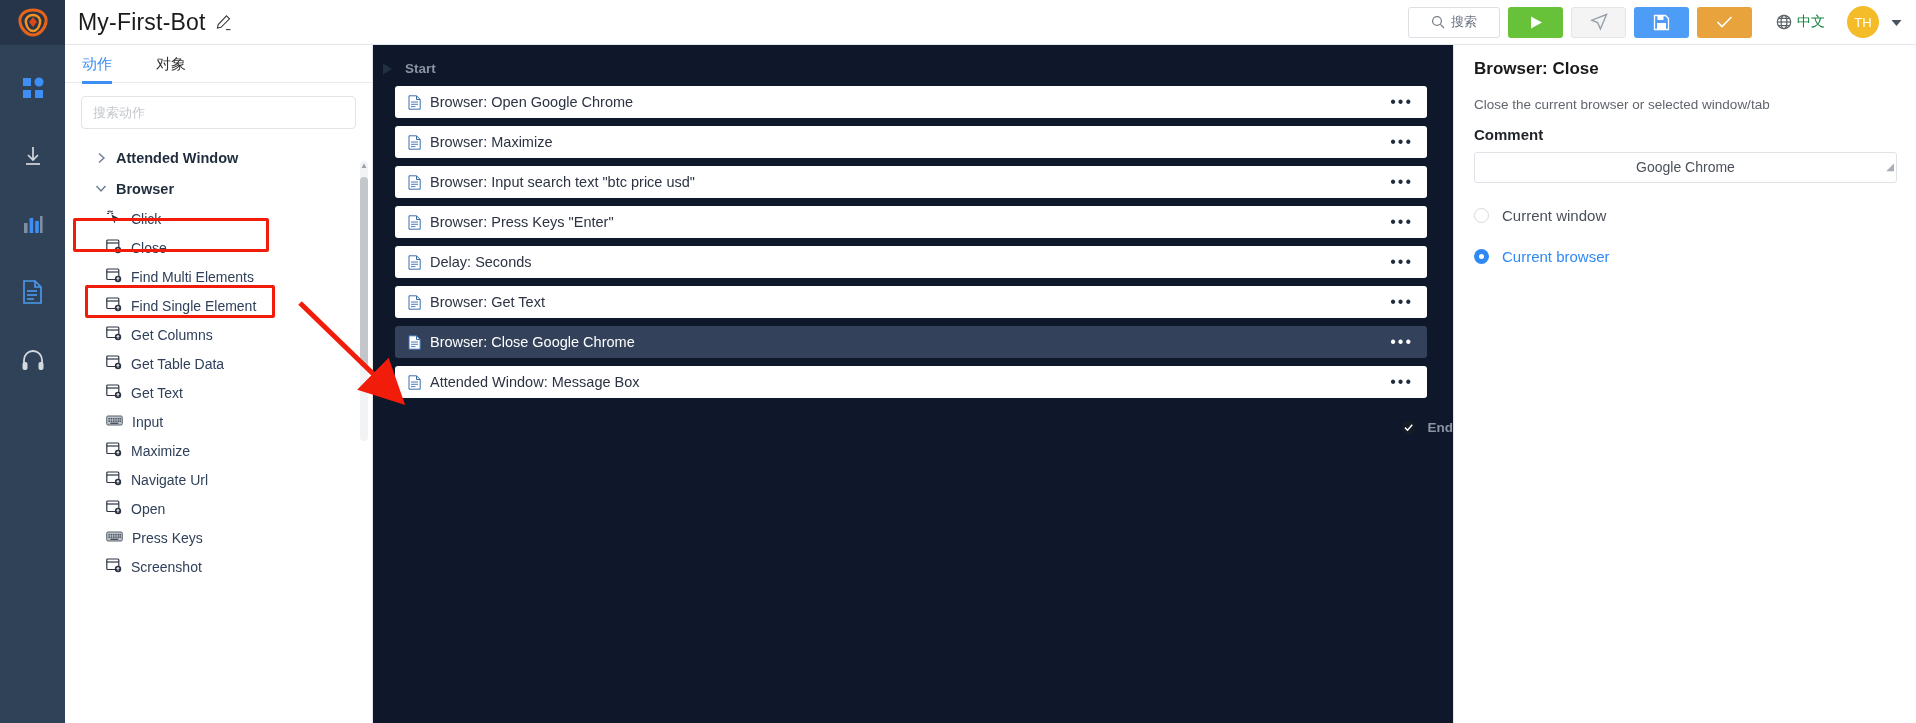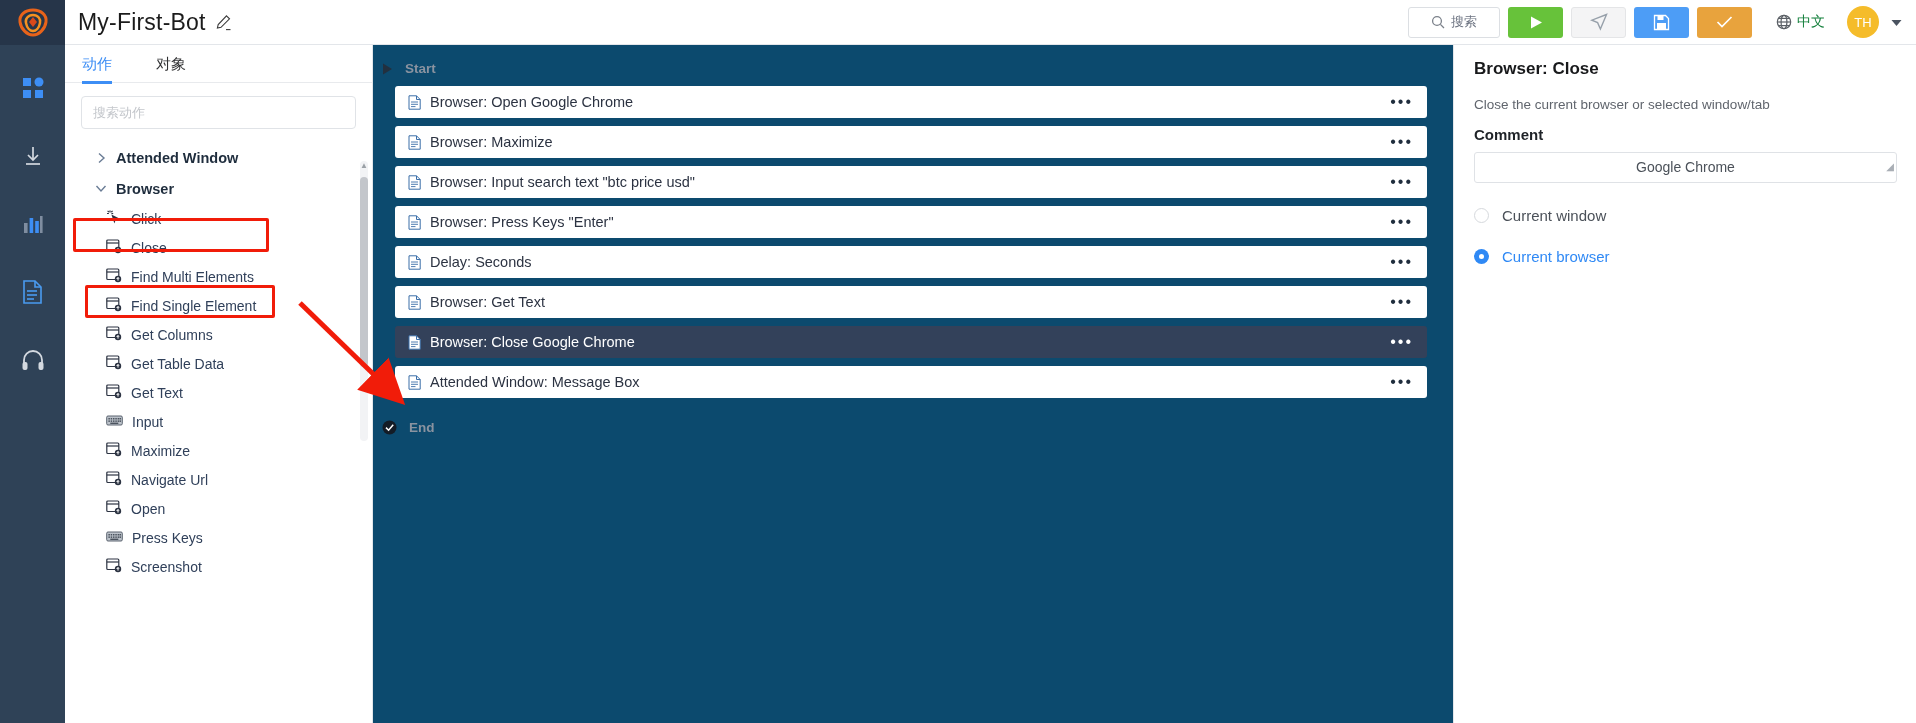--- a/index.html
+++ b/index.html
@@ -91,36 +91,36 @@
 
   
   .hl-box { position: absolute; border: 3px solid #f11c09; border-radius: 2px; pointer-events: none; z-index: 20; }
   #hl-browser { left: 73px; top: 218px; width: 196px; height: 34px; }
   #hl-close   { left: 85px; top: 285px; width: 190px; height: 33px; }
   .arrow-svg { position: absolute; left: 0; top: 0; width: 1916px; height: 723px; pointer-events: none; z-index: 21; }
 
   
   .canvas {
     position: absolute; left: 373px; top: 45px; width: 1080px; height: 678px;
-    background: #0c4a6e; overflow: hidden;
+    background: #0f172a; overflow: hidden;
   }
   .node-start { display: flex; align-items: center; gap: 12px; padding: 16px 0 10px 9px; }
   .node-start .t { font-size: 13.5px; font-weight: bold; color: #8a93a0; }
   .steps { padding: 0 26px 0 22px; display: flex; flex-direction: column; gap: 8px; }
   .step {
     height: 32px; background: #fff; border-radius: 3px; display: flex; align-items: center;
     padding: 0 14px 0 13px; cursor: pointer;
   }
   .step .doc { margin-right: 9px; display: inline-flex; }
   .step .txt { font-size: 14.5px; color: #2c3342; }
   .step .dots { margin-left: auto; letter-spacing: 2px; color: #1f2d3d; font-size: 16px; line-height: 10px; cursor: pointer; }
   .step.selected { background: #33415a; }
   .step.selected .txt { color: #fff; }
   .step.selected .dots { color: #fff; }
-  .node-end { display: flex; align-items: center; gap: 12px; padding: 22px 0 0 9px; }
+  .node-end { display: flex; align-items: center; gap: 12px; padding: 22px 0 0 9px; justify-content: flex-end; }
   .node-end .t { font-size: 13.5px; font-weight: bold; color: #8a93a0; }
 
   
   .props {
     position: absolute; left: 1453px; top: 45px; width: 535px; height: 678px;
     background: #fff; border-left: 1px solid #e3e6ea; padding: 14px 20px 0 20px;
   }
   .props-title-row { display: flex; align-items: center; }
   .props-title { font-size: 17px; font-weight: bold; color: #18191b; }
   .help-ic { margin-left: auto; cursor: pointer; display: inline-flex; }

